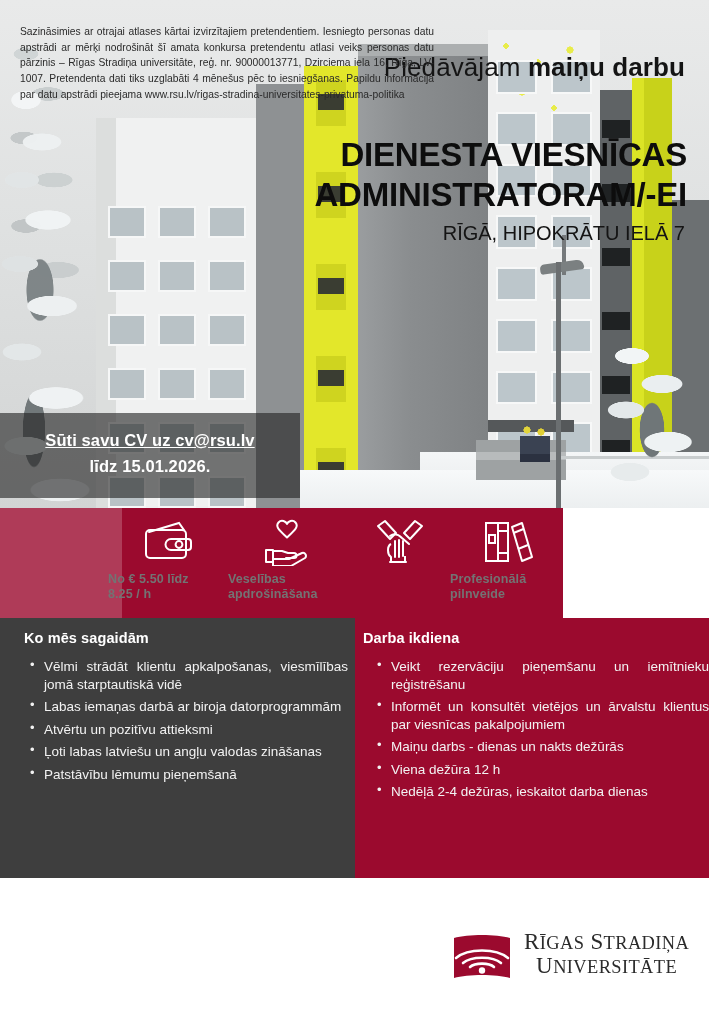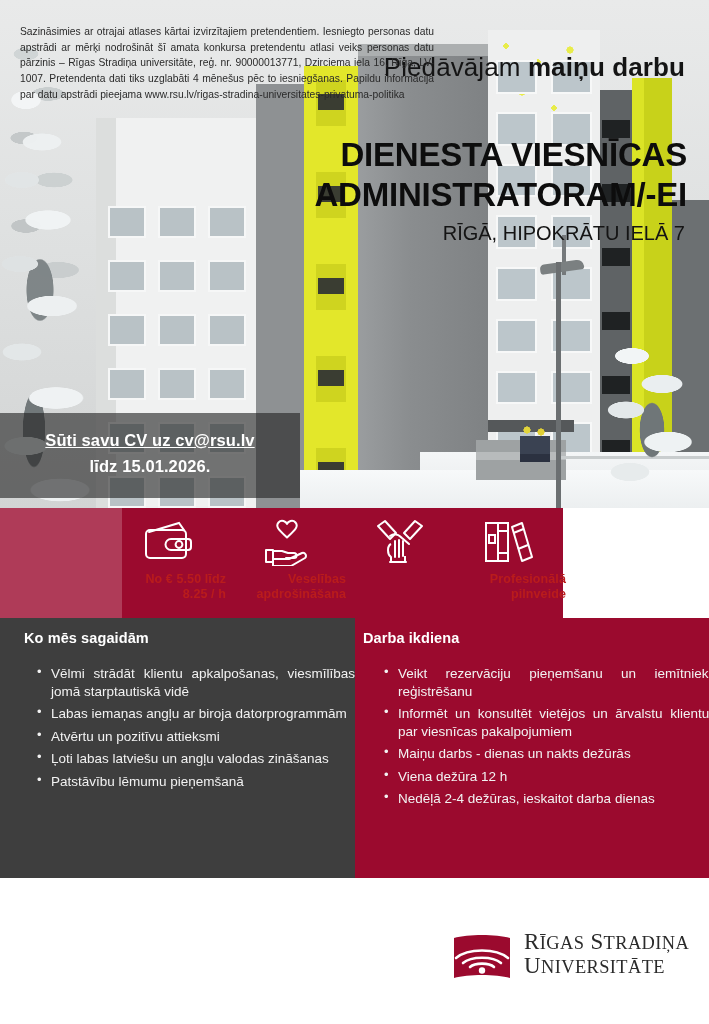--- a/index.html
+++ b/index.html
@@ -133,49 +133,49 @@
   
   #cvband{position:absolute;left:0;top:413px;width:300px;height:85px;background:rgba(36,36,36,.62);}
   #cvband .l{position:absolute;width:100%;text-align:center;color:#fff;font-size:16.5px;font-weight:bold;letter-spacing:.1px;}
   #cvband .l1{top:18px;text-decoration:underline;}
   #cvband .l2{top:44px;}
 
   
   #benefits{position:absolute;left:0;top:508px;width:709px;height:110px;}
   #ben-tint{position:absolute;left:0;top:0;width:122px;height:110px;background:rgba(155,10,46,.80);}
   #ben-solid{position:absolute;left:122px;top:0;width:441px;height:110px;background:#9B0A2E;}
-  .ben-item{position:absolute;top:8px;text-align:right;color:#b91c1c;}
+  .ben-item{position:absolute;top:8px;text-align:left;color:#737373;}
   .ben-ico{height:52px;display:flex;align-items:center;justify-content:center;}
   .ben-lb{margin-top:4px;font-size:12.5px;font-weight:bold;line-height:1.16;letter-spacing:.1px;}
   #b0{left:108px;width:118px;}
   #b1{left:228px;width:118px;}
   #b2{left:346px;width:108px;}
   #b3{left:450px;width:116px;}
 
   
   #pan-dark{position:absolute;left:0;top:618px;width:355px;height:260px;background:#3E3E3E;}
   #pan-red{position:absolute;left:355px;top:618px;width:354px;height:260px;background:#9B0A2E;}
   .pan-h{position:absolute;top:12px;font-size:14.5px;font-weight:bold;color:#fff;letter-spacing:.1px;}
   #pan-dark .pan-h{left:24px;}
   #pan-red .pan-h{left:8px;}
-  .pan-ul{position:absolute;top:34px;margin:13px;padding:0;list-style:none;color:#f2f2f2;}
+  .pan-ul{position:absolute;top:34px;margin:6px;padding:0;list-style:none;color:#f2f2f2;}
   #pan-dark .pan-ul{left:22px;width:320px;}
   #pan-red  .pan-ul{left:14px;width:334px;}
   .pan-ul li{position:relative;padding-left:16px;font-size:13.5px;line-height:1.30;margin-bottom:5px;
              text-align:justify;text-justify:inter-word;}
   .pan-ul li:before{content:"•";position:absolute;left:2px;top:-1px;font-size:13px;}
 
   
   #footer{position:absolute;left:0;top:878px;width:709px;height:146px;background:#fff;}
   #fine{position:absolute;left:20px;top:24px;width:414px;font-size:10.3px;line-height:1.52;
         color:#2a2a2a;text-align:justify;text-justify:inter-word;}
   #logo{position:absolute;left:452px;top:930px;width:240px;height:62px;}
   #logo-mark{position:absolute;left:0;top:4px;width:60px;height:48px;}
   #logo-txt{position:absolute;left:72px;top:0px;color:#2b2b2b;
-            font-family:"Liberation Serif","DejaVu Serif",serif;}
+            font-family:"Liberation Serif","DejaVu Serif",serif;text-align:center;}
   #logo-t1{font-size:23px;letter-spacing:.4px;line-height:1.06;}
   #logo-t2{font-size:23px;letter-spacing:.4px;line-height:1.06;}
   .sc{font-size:.80em;}
 </style>
 </head>
 <body>
 
 <div id="hero">
   <div class="ph sky"></div>
   <div class="ph tree-l2"></div>
@@ -313,21 +313,21 @@
       </svg>
     </div>
     <div class="ben-lb">Profesionālā<br>pilnveide</div>
   </div>
 </div>
 
 <div id="pan-dark">
   <div class="pan-h">Ko mēs sagaidām</div>
   <ul class="pan-ul">
     <li>Vēlmi strādāt klientu apkalpošanas, viesmīlības jomā starptautiskā vidē</li>
-    <li>Labas iemaņas angļu ar biroja datorprogrammām</li>
+    <li>Labas iemaņas darbā ar biroja datorprogrammām</li>
     <li>Atvērtu un pozitīvu attieksmi</li>
     <li>Ļoti labas latviešu un angļu valodas zināšanas</li>
     <li>Patstāvību lēmumu pieņemšanā</li>
   </ul>
 </div>
 
 <div id="pan-red">
   <div class="pan-h">Darba ikdiena</div>
   <ul class="pan-ul">
     <li>Veikt rezervāciju pieņemšanu un iemītnieku reģistrēšanu</li>

